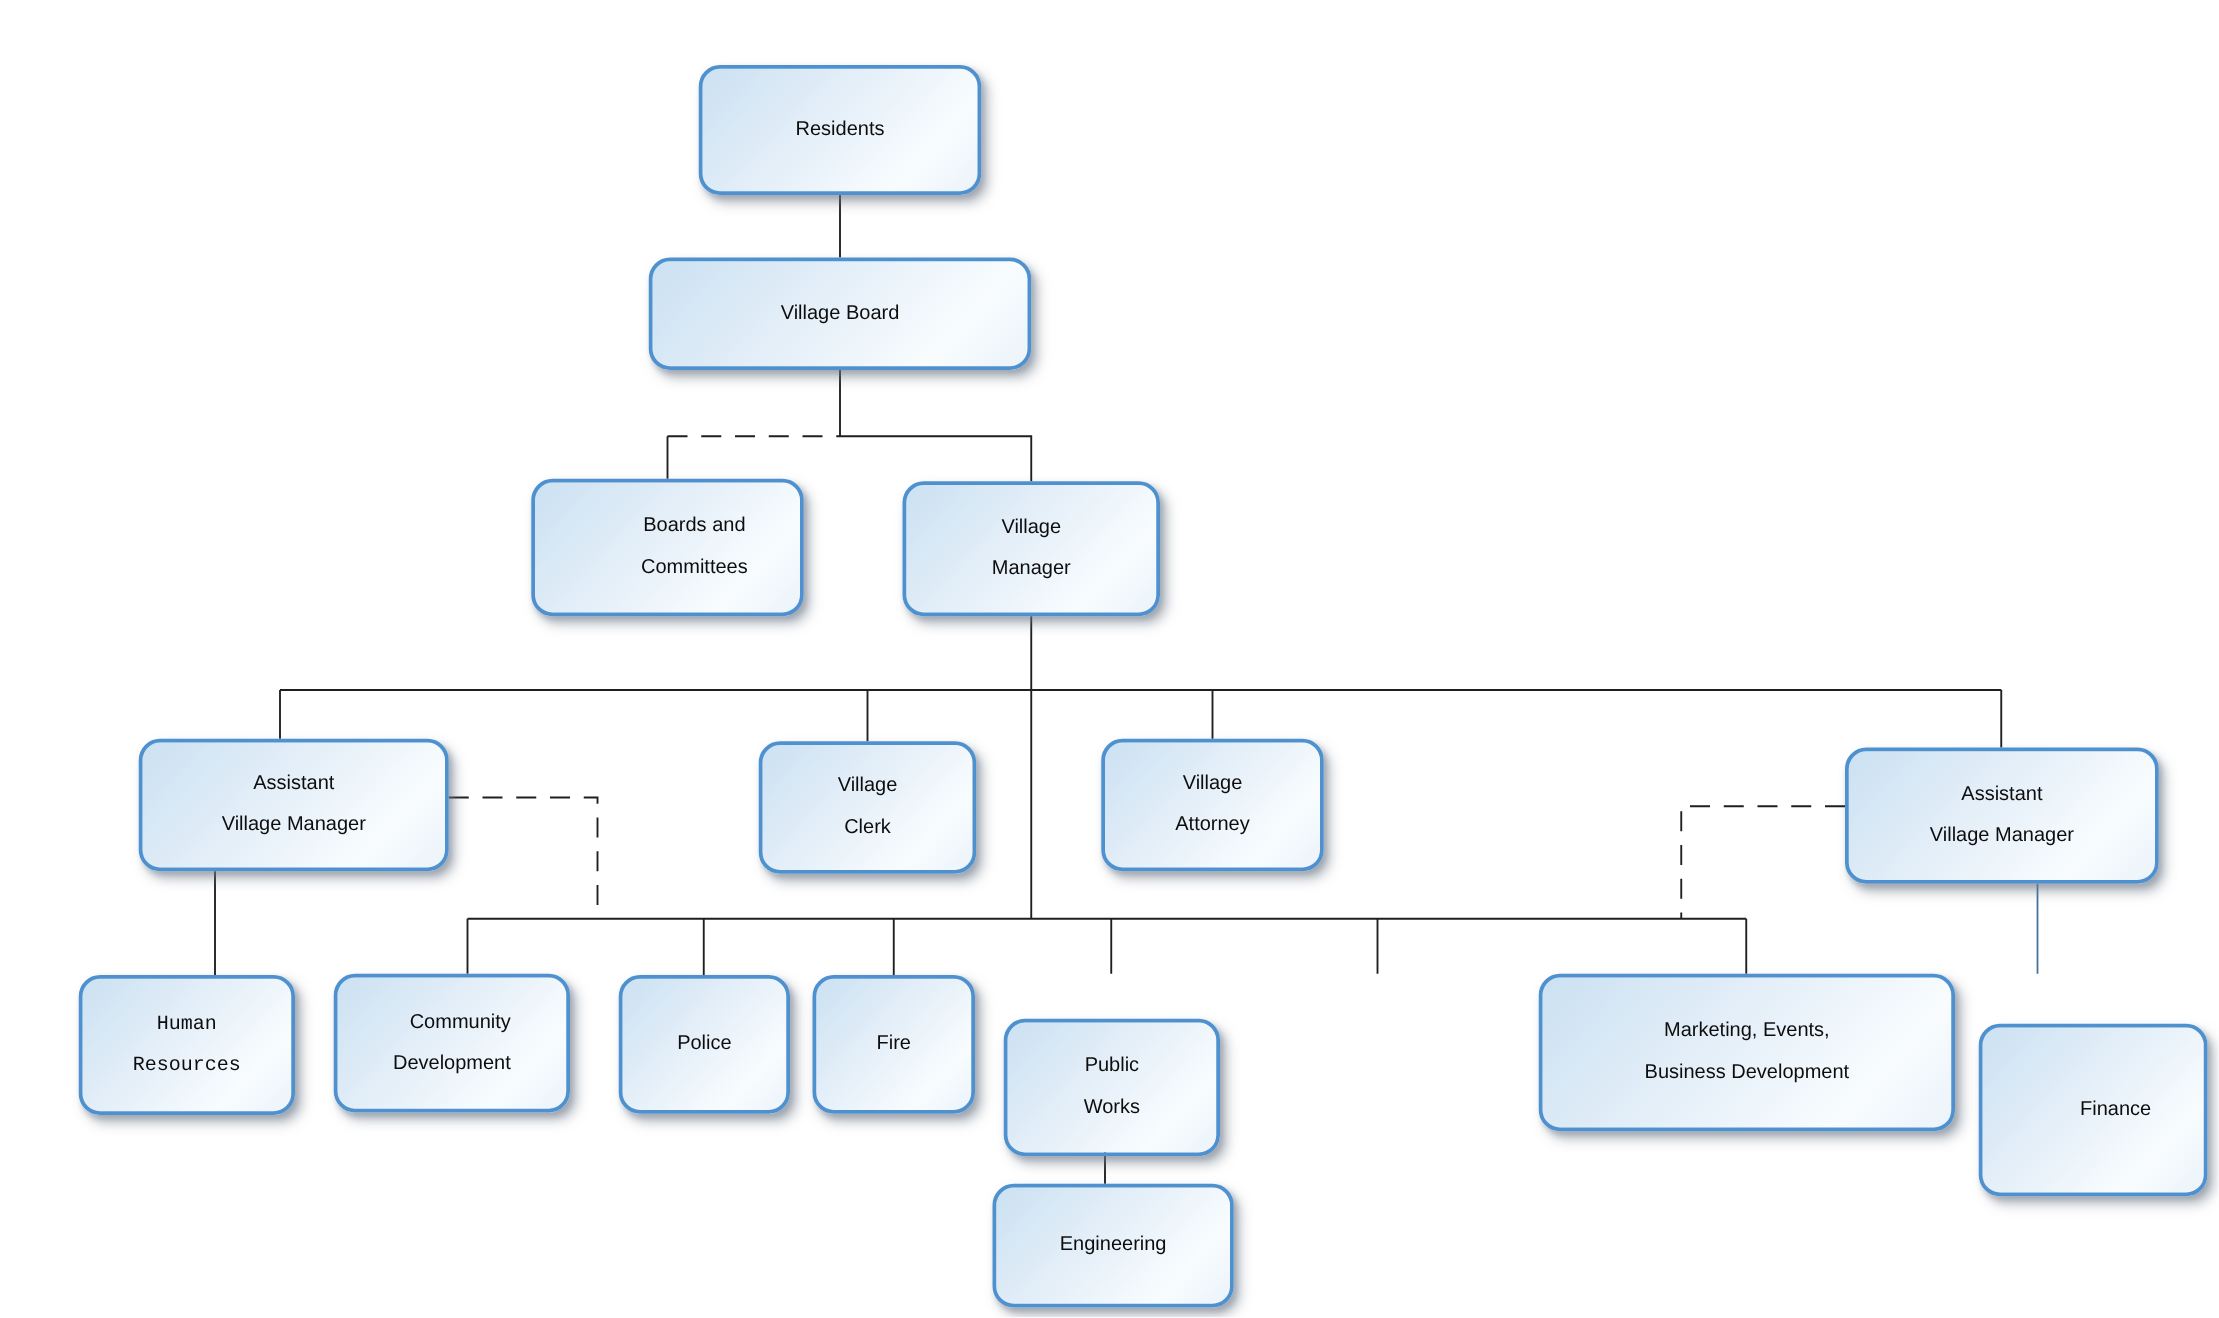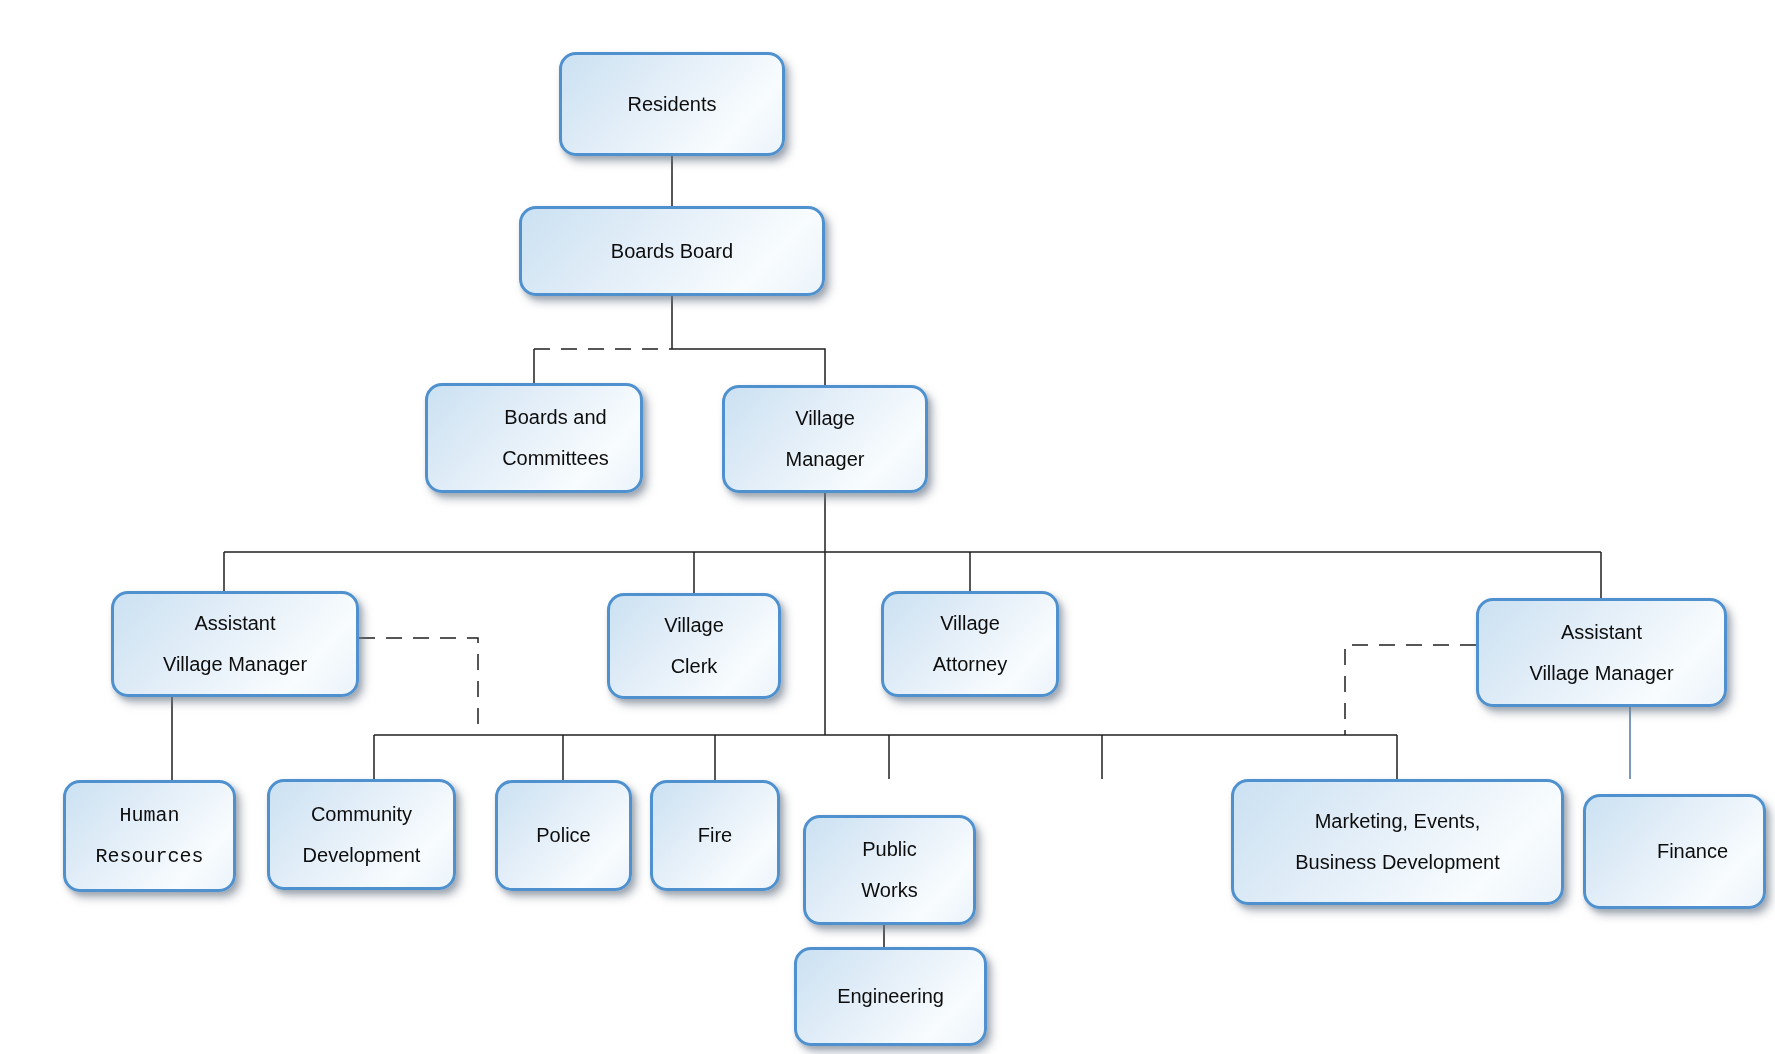--- a/index.html
+++ b/index.html
@@ -34,21 +34,21 @@
     stroke-width: 1.4;
   }
   .node {
     position: absolute;
     box-sizing: border-box;
     display: flex;
     align-items: center;
     justify-content: center;
     text-align: center;
     white-space: pre-line;
-    font-size: 20px;
+    font-size: 16px;
     line-height: 2.05;
     color: var(--text, #0d0d0d);
     border: 3.5px solid var(--node-border, #4E91CE);
     border-radius: 17px;
     background: linear-gradient(133deg,
       var(--node-fill-start, #cbe1f2) 0%,
       #e3eef8 40%,
       var(--node-fill-end, #f8fcfe) 78%,
       #ebf3fa 100%);
     box-shadow: 5px 6px 9px rgba(108,120,135,0.50),
@@ -57,27 +57,27 @@
   
   #node-residents                { left: 559px;  top: 52px;  width: 226px; height: 104px; }
   #node-village-board            { left: 519px;  top: 206px; width: 306px; height: 90px;  }
   #node-boards-committees        { left: 425px;  top: 383px; width: 218px; height: 110px; padding-left: 43px; }
   #node-village-manager          { left: 722px;  top: 385px; width: 206px; height: 108px; }
   #node-avm-left                 { left: 111px;  top: 591px; width: 248px; height: 106px; }
   #node-village-clerk            { left: 607px;  top: 593px; width: 174px; height: 106px; }
   #node-village-attorney         { left: 881px;  top: 591px; width: 178px; height: 106px; }
   #node-avm-right                { left: 1476px; top: 598px; width: 251px; height: 109px; }
   #node-human-resources          { left: 63px;   top: 780px; width: 173px; height: 112px; font-family: Liberation Mono, monospace; }
-  #node-community-development    { left: 267px;  top: 779px; width: 189px; height: 111px; }
+  #node-community-development    { left: 267px;  top: 779px; width: 189px; height: 111px; text-align: right; }
   #node-police                   { left: 495px;  top: 780px; width: 137px; height: 111px; }
   #node-fire                     { left: 650px;  top: 780px; width: 130px; height: 111px; }
   #node-public-works             { left: 803px;  top: 779px; width: 173px; height: 110px; margin-top: 36px; }
   #node-information-technology   { left: 996px;  top: 779px; width: 213px; height: 110px; }
   #node-marketing                { left: 1231px; top: 779px; width: 333px; height: 126px; }
-  #node-finance                  { left: 1583px; top: 794px; width: 183px; height: 115px; padding-left: 36px; }
+  #node-finance                  { left: 1583px; top: 819px; width: 183px; height: 138px; padding-left: 36px; }
   #node-engineering              { left: 794px;  top: 947px; width: 193px; height: 99px;  }
 </style>
 </head>
 <body>
 
 <div id="canvas">
 
   <svg id="wires" viewBox="0 0 1775 1054" xmlns="http://www.w3.org/2000/svg">
 
     <path class="conn" d="M672,156 V206"></path>
@@ -110,21 +110,21 @@
     <path class="conn conn-dashed" d="M359,638 H478 V735"></path>
 
     <path class="conn conn-dashed" d="M1476,645 H1345 V735"></path>
 
     <path class="conn conn-blue" d="M1630,707 V779"></path>
 
     <path class="conn" d="M884,889 V947"></path>
   </svg>
 
   <div class="node" id="node-residents">Residents</div>
-  <div class="node" id="node-village-board">Boards Board</div>
+  <div class="node" id="node-village-board">Village Board</div>
   <div class="node" id="node-boards-committees">Boards and
 Committees</div>
   <div class="node" id="node-village-manager">Village
 Manager</div>
   <div class="node" id="node-avm-left">Assistant
 Village Manager</div>
   <div class="node" id="node-village-clerk">Village
 Clerk</div>
   <div class="node" id="node-village-attorney">Village
 Attorney</div>

